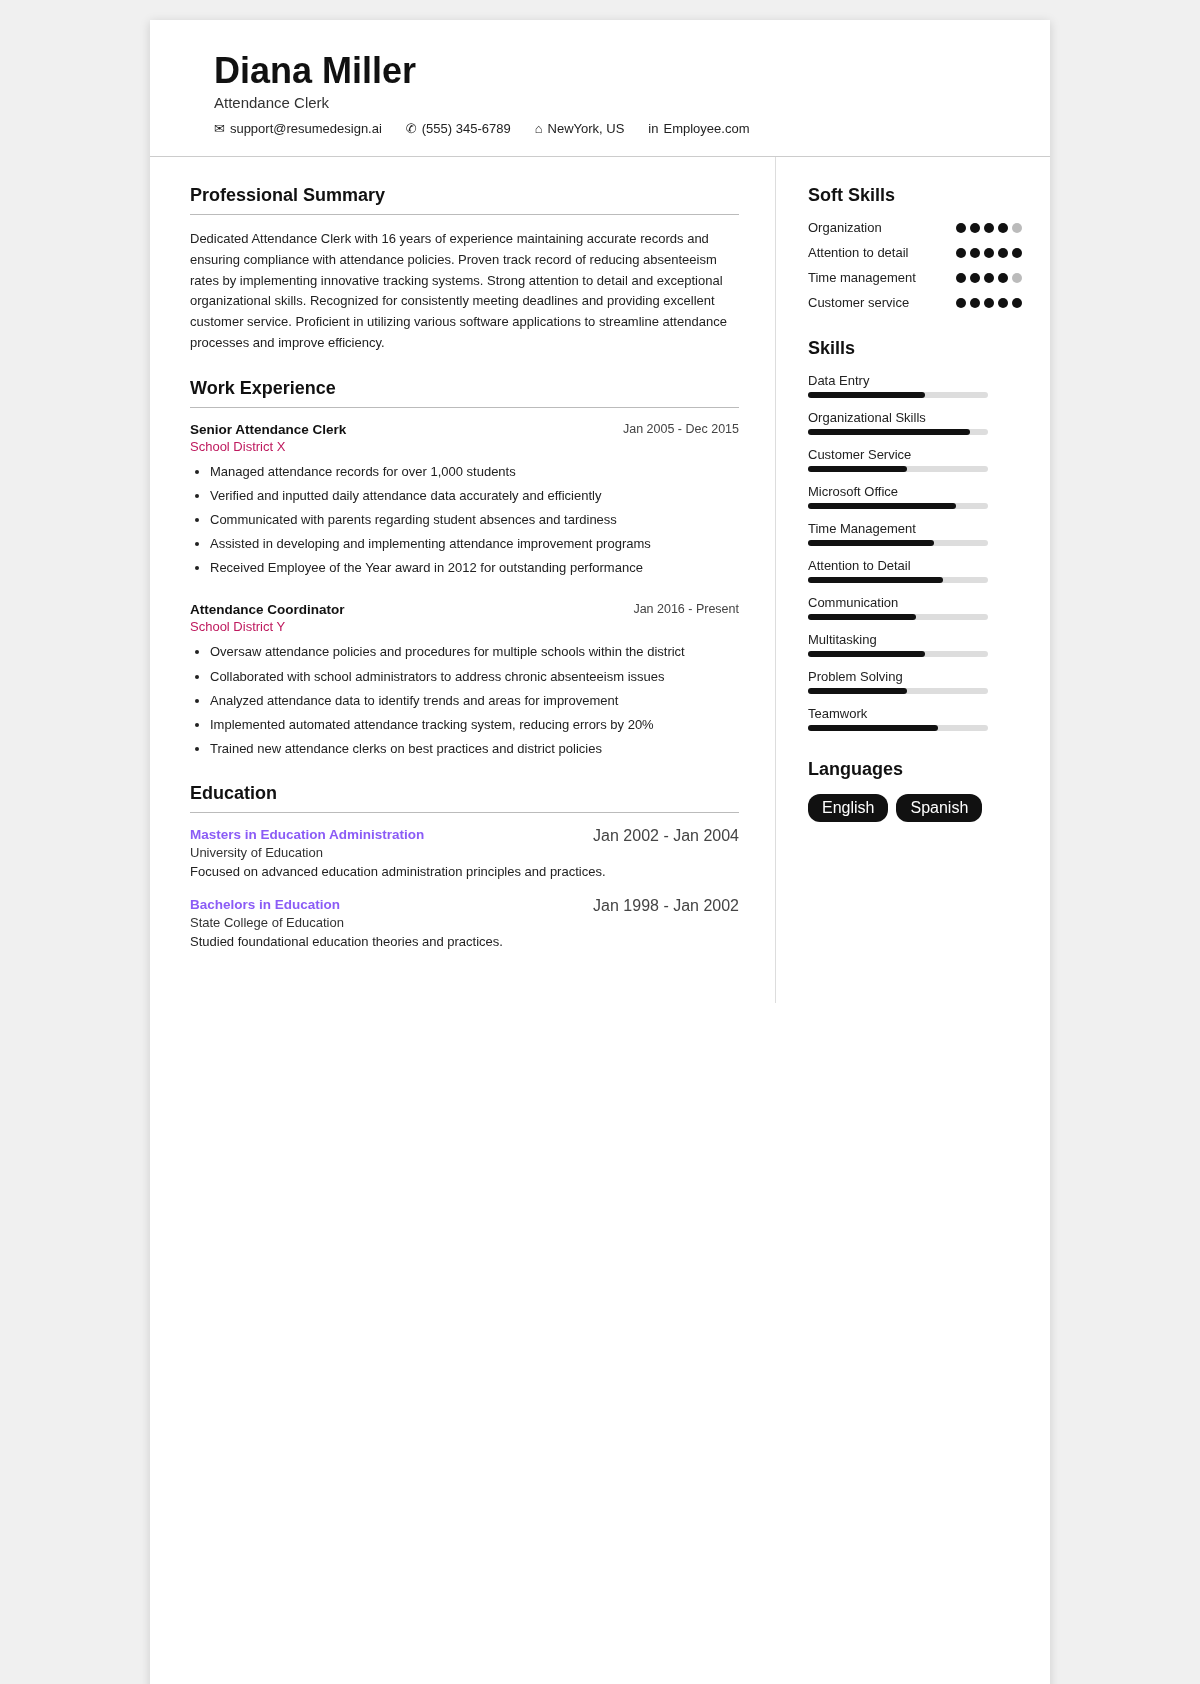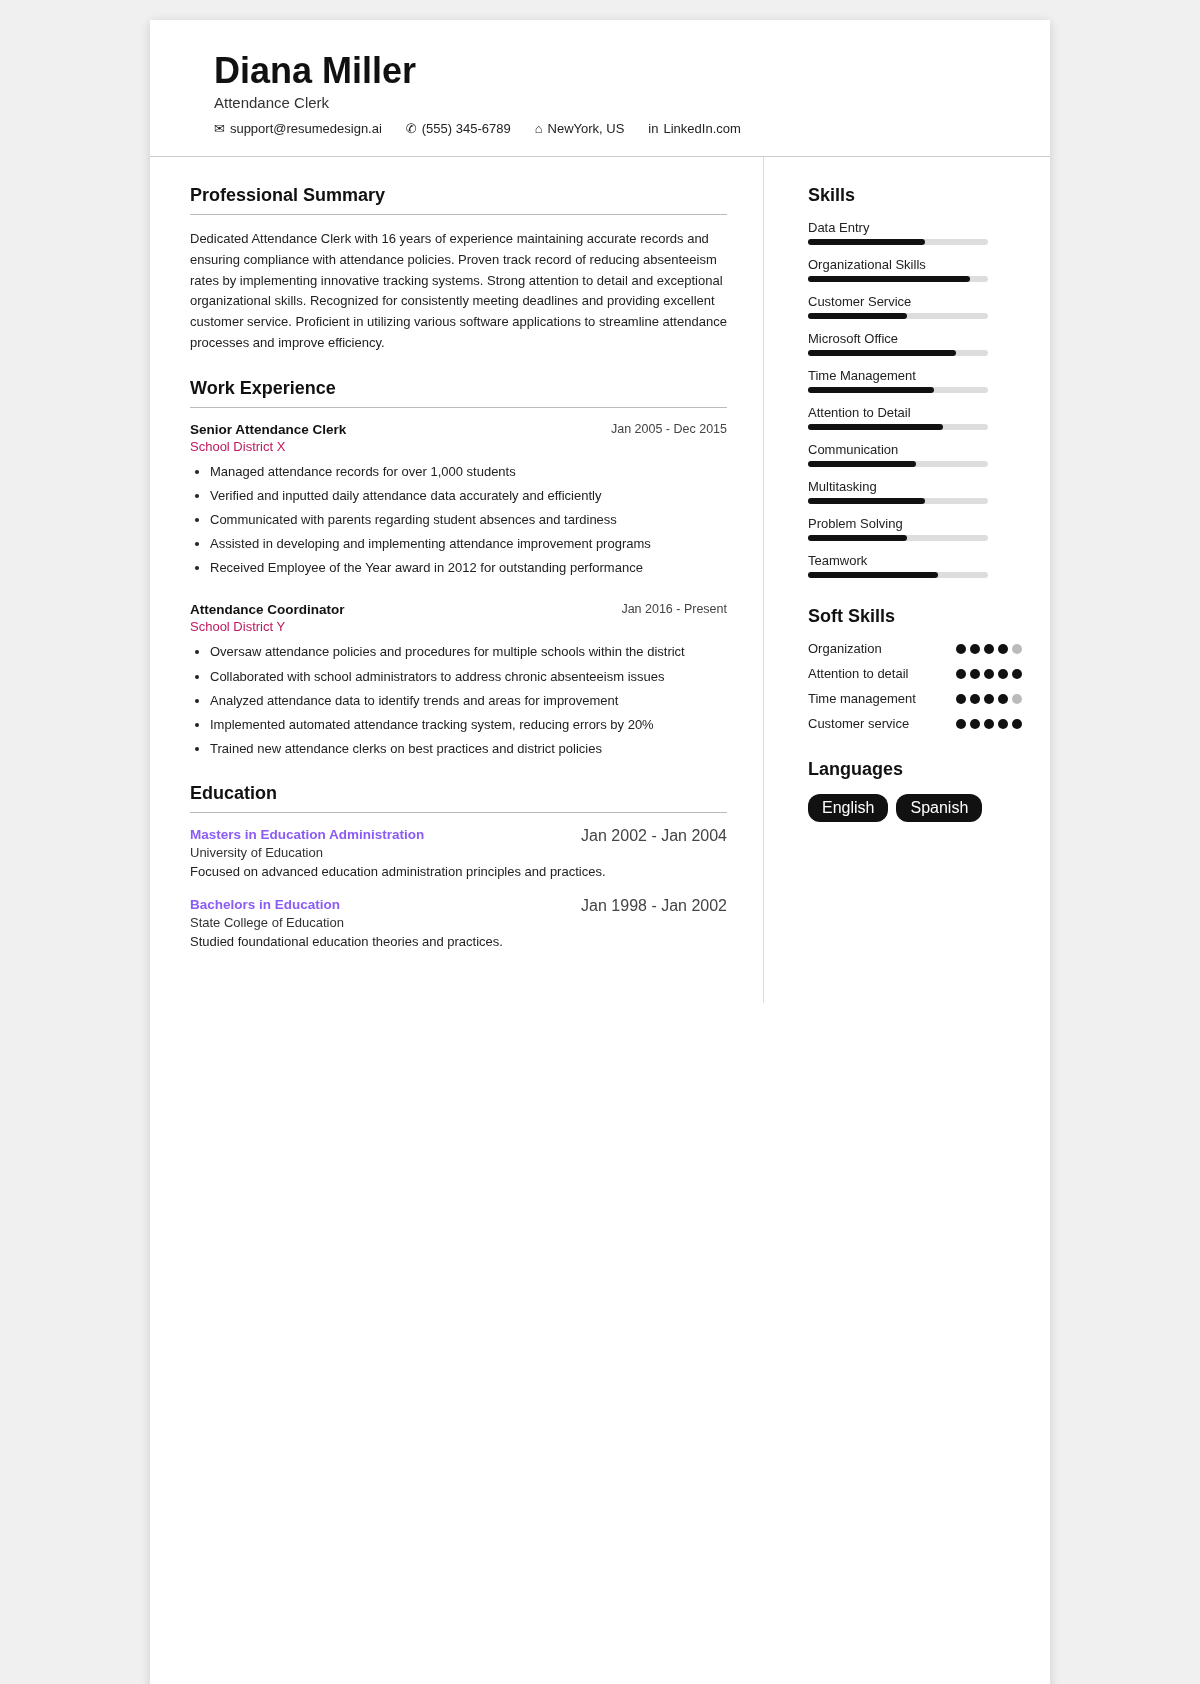--- a/index.html
+++ b/index.html
@@ -38,21 +38,21 @@
       color: #222;
       flex-wrap: wrap;
     }
     .header-contacts span {
       display: flex;
       align-items: center;
       gap: 5px;
     }
     .body-layout {
       display: flex;
-      gap: 16px;
+      gap: 4px;
     }
     .main-col {
       flex: 1;
       padding: 28px 36px 36px 40px;
       border-right: 1px solid #ddd;
     }
     .side-col {
       width: 270px;
       padding: 28px 28px 36px 28px;
     }
@@ -219,21 +219,21 @@
       <span>
         <span>✆</span>
         <span>(555) 345-6789</span>
       </span>
       <span>
         <span>⌂</span>
         <span>NewYork, US</span>
       </span>
       <span>
         <span>in</span>
-        <span>LinkedIn.com</span>
+        <span>Employee.com</span>
       </span>
     </div>
   </div>
 
   <div class="body-layout">
 
     <div class="main-col">
 
       <div>
         <div class="section-title">Professional Summary</div>
@@ -297,86 +297,20 @@
           <div class="edu-school">State College of Education</div>
           <div class="edu-desc">Studied foundational education theories and practices.</div>
         </div>
       </div>
 
     </div>
 
     <div class="side-col">
 
       <div class="side-section">
-        <div class="side-section-title">Skills</div>
-        <div id="skills-container">
-            <div class="skill-item">
-      <div class="skill-name">Data Entry</div>
-      <div class="skill-bar-track">
-        <div class="skill-bar-fill" style="width:65%"></div>
-      </div>
-    </div>
-            <div class="skill-item">
-      <div class="skill-name">Organizational Skills</div>
-      <div class="skill-bar-track">
-        <div class="skill-bar-fill" style="width:90%"></div>
-      </div>
-    </div>
-            <div class="skill-item">
-      <div class="skill-name">Customer Service</div>
-      <div class="skill-bar-track">
-        <div class="skill-bar-fill" style="width:55%"></div>
-      </div>
-    </div>
-            <div class="skill-item">
-      <div class="skill-name">Microsoft Office</div>
-      <div class="skill-bar-track">
-        <div class="skill-bar-fill" style="width:82%"></div>
-      </div>
-    </div>
-            <div class="skill-item">
-      <div class="skill-name">Time Management</div>
-      <div class="skill-bar-track">
-        <div class="skill-bar-fill" style="width:70%"></div>
-      </div>
-    </div>
-            <div class="skill-item">
-      <div class="skill-name">Attention to Detail</div>
-      <div class="skill-bar-track">
-        <div class="skill-bar-fill" style="width:75%"></div>
-      </div>
-    </div>
-            <div class="skill-item">
-      <div class="skill-name">Communication</div>
-      <div class="skill-bar-track">
-        <div class="skill-bar-fill" style="width:60%"></div>
-      </div>
-    </div>
-            <div class="skill-item">
-      <div class="skill-name">Multitasking</div>
-      <div class="skill-bar-track">
-        <div class="skill-bar-fill" style="width:65%"></div>
-      </div>
-    </div>
-            <div class="skill-item">
-      <div class="skill-name">Problem Solving</div>
-      <div class="skill-bar-track">
-        <div class="skill-bar-fill" style="width:55%"></div>
-      </div>
-    </div>
-            <div class="skill-item">
-      <div class="skill-name">Teamwork</div>
-      <div class="skill-bar-track">
-        <div class="skill-bar-fill" style="width:72%"></div>
-      </div>
-    </div>
-          </div>
-      </div>
-
-      <div class="side-section">
         <div class="side-section-title">Soft Skills</div>
         <div id="soft-skills-container">
             <div class="soft-skill-item">
       <span class="soft-skill-name">Organization</span>
       <div class="dots">
                 <div class="dot dot-filled"></div>
                 <div class="dot dot-filled"></div>
                 <div class="dot dot-filled"></div>
                 <div class="dot dot-filled"></div>
                 <div class="dot dot-empty"></div>
@@ -408,20 +342,86 @@
                 <div class="dot dot-filled"></div>
                 <div class="dot dot-filled"></div>
                 <div class="dot dot-filled"></div>
                 <div class="dot dot-filled"></div>
                 <div class="dot dot-filled"></div>
               </div>
     </div>
           </div>
       </div>
 
+      <div class="side-section">
+        <div class="side-section-title">Skills</div>
+        <div id="skills-container">
+            <div class="skill-item">
+      <div class="skill-name">Data Entry</div>
+      <div class="skill-bar-track">
+        <div class="skill-bar-fill" style="width:65%"></div>
+      </div>
+    </div>
+            <div class="skill-item">
+      <div class="skill-name">Organizational Skills</div>
+      <div class="skill-bar-track">
+        <div class="skill-bar-fill" style="width:90%"></div>
+      </div>
+    </div>
+            <div class="skill-item">
+      <div class="skill-name">Customer Service</div>
+      <div class="skill-bar-track">
+        <div class="skill-bar-fill" style="width:55%"></div>
+      </div>
+    </div>
+            <div class="skill-item">
+      <div class="skill-name">Microsoft Office</div>
+      <div class="skill-bar-track">
+        <div class="skill-bar-fill" style="width:82%"></div>
+      </div>
+    </div>
+            <div class="skill-item">
+      <div class="skill-name">Time Management</div>
+      <div class="skill-bar-track">
+        <div class="skill-bar-fill" style="width:70%"></div>
+      </div>
+    </div>
+            <div class="skill-item">
+      <div class="skill-name">Attention to Detail</div>
+      <div class="skill-bar-track">
+        <div class="skill-bar-fill" style="width:75%"></div>
+      </div>
+    </div>
+            <div class="skill-item">
+      <div class="skill-name">Communication</div>
+      <div class="skill-bar-track">
+        <div class="skill-bar-fill" style="width:60%"></div>
+      </div>
+    </div>
+            <div class="skill-item">
+      <div class="skill-name">Multitasking</div>
+      <div class="skill-bar-track">
+        <div class="skill-bar-fill" style="width:65%"></div>
+      </div>
+    </div>
+            <div class="skill-item">
+      <div class="skill-name">Problem Solving</div>
+      <div class="skill-bar-track">
+        <div class="skill-bar-fill" style="width:55%"></div>
+      </div>
+    </div>
+            <div class="skill-item">
+      <div class="skill-name">Teamwork</div>
+      <div class="skill-bar-track">
+        <div class="skill-bar-fill" style="width:72%"></div>
+      </div>
+    </div>
+          </div>
+      </div>
+
       <div class="languages-section">
         <div class="side-section-title">Languages</div>
         <div class="lang-tags" id="lang-tags-container">
             <span class="lang-tag">English</span>
             <span class="lang-tag">Spanish</span>
           </div>
       </div>
 
     </div>
   </div>

